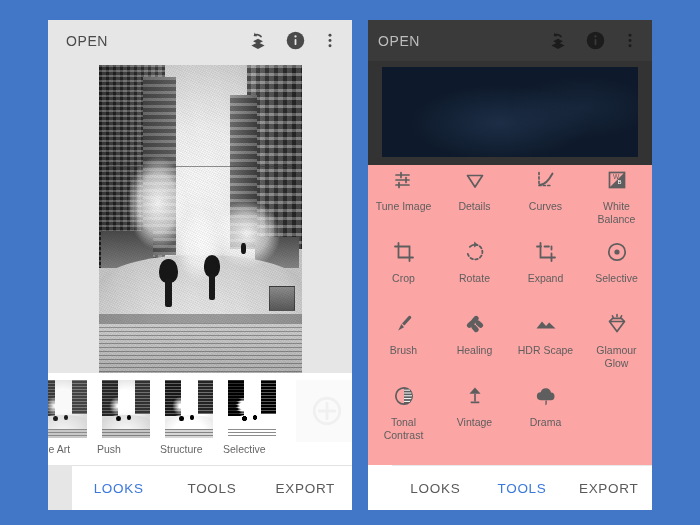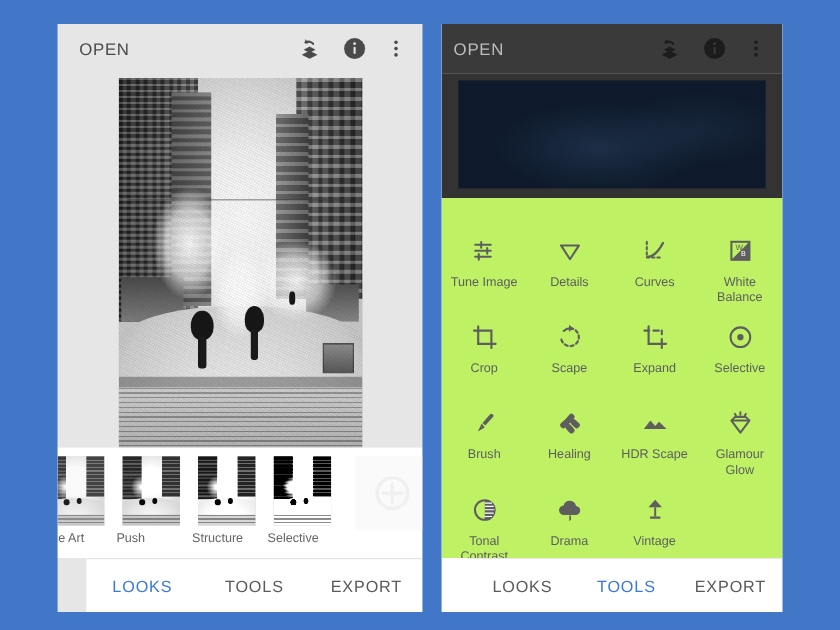--- a/index.html
+++ b/index.html
@@ -254,26 +254,26 @@
   }
   .photo.dim .shade {
     position: absolute; inset: 0;
     background:
       radial-gradient(ellipse 50% 60% at 46% 62%, rgba(40,62,92,.55) 0%, rgba(14,26,43,0) 70%),
       radial-gradient(ellipse 40% 50% at 78% 45%, rgba(34,52,78,.45) 0%, rgba(14,26,43,0) 70%);
   }
 
   .tools-grid {
     flex: 1 1 auto;
-    background: #bef264;
+    background: #fca5a5;
     display: grid;
     grid-template-columns: repeat(4, 1fr);
     grid-auto-rows: 72px;
     align-content: start;
-    padding: 31px 0 0 0;
+    padding: 2px 0 0 0;
     overflow: hidden;
     min-height: 0;
   }
   .tool {
     display: flex; flex-direction: column;
     align-items: center; justify-content: flex-start;
     gap: 7px;
   }
   .tool-ic { height: 26px; display: flex; align-items: center; justify-content: center; }
   .tool-label {
@@ -516,21 +516,21 @@
     </div>
 
     <div class="tool">
       <span class="tool-ic">
         <svg width="24" height="24" viewBox="0 0 24 24" fill="none" stroke="#5e5e5e">
           <path d="M12 4.6a7.4 7.4 0 1 1-7.2 9.2" stroke-width="1.8" stroke-linecap="round" stroke-dasharray="2.6 2.4"></path>
           <path d="M12 4.6a7.4 7.4 0 0 0-5.2 2.2" stroke-width="1.8" stroke-linecap="round"></path>
           <path d="M11.2 1.6 15 4.7l-3.9 2.8z" fill="#5e5e5e" stroke="none"></path>
         </svg>
       </span>
-      <span class="tool-label">Scape</span>
+      <span class="tool-label">Rotate</span>
     </div>
 
 
     <div class="tool">
       <span class="tool-ic">
         <svg width="24" height="24" viewBox="0 0 24 24" stroke="#5e5e5e" stroke-width="1.8" fill="none" stroke-linecap="round">
           <path d="M6.5 3v14.5H21"></path>
           <path d="M3 6.5h4M10.5 6.5h4.5M17.5 6.5v3M17.5 13.5V21"></path>
         </svg>
       </span>
@@ -598,36 +598,36 @@
           <path d="M12 3.8a8.2 8.2 0 0 1 0 16.4z" fill="#5e5e5e"></path>
           <path d="M12 6.2h6M12 9h7.4M12 11.8h8M12 14.6h7.4M12 17.4h6" stroke="#ffffff" stroke-width="1"></path>
         </svg>
       </span>
       <span class="tool-label">Tonal Contrast</span>
     </div>
 
     <div class="tool">
       <span class="tool-ic">
         <svg width="24" height="24" viewBox="0 0 24 24" fill="#5e5e5e">
-          <path d="M7 16.2a4 4 0 0 1-.3-8A5.3 5.3 0 0 1 17 8.6a3.8 3.8 0 0 1-.6 7.6z"></path>
-          <path d="M11.4 16.5h1.4v3.4l-1.4 1.5z"></path>
-        </svg>
-      </span>
-      <span class="tool-label">Drama</span>
-    </div>
-
-    <div class="tool">
-      <span class="tool-ic">
-        <svg width="24" height="24" viewBox="0 0 24 24" fill="#5e5e5e">
           <path d="M12 3.4 17.6 9.8H6.4z"></path>
           <rect x="11.2" y="9.8" width="1.6" height="7.6"></rect>
           <rect x="7.6" y="17.4" width="8.8" height="1.8" rx=".6"></rect>
         </svg>
       </span>
       <span class="tool-label">Vintage</span>
+    </div>
+
+    <div class="tool">
+      <span class="tool-ic">
+        <svg width="24" height="24" viewBox="0 0 24 24" fill="#5e5e5e">
+          <path d="M7 16.2a4 4 0 0 1-.3-8A5.3 5.3 0 0 1 17 8.6a3.8 3.8 0 0 1-.6 7.6z"></path>
+          <path d="M11.4 16.5h1.4v3.4l-1.4 1.5z"></path>
+        </svg>
+      </span>
+      <span class="tool-label">Drama</span>
     </div>
 
   </div>
 
   <div class="bottomnav">
     <div class="navitem">LOOKS</div>
     <div class="navitem active">TOOLS</div>
     <div class="navitem">EXPORT</div>
   </div>
 </div>

